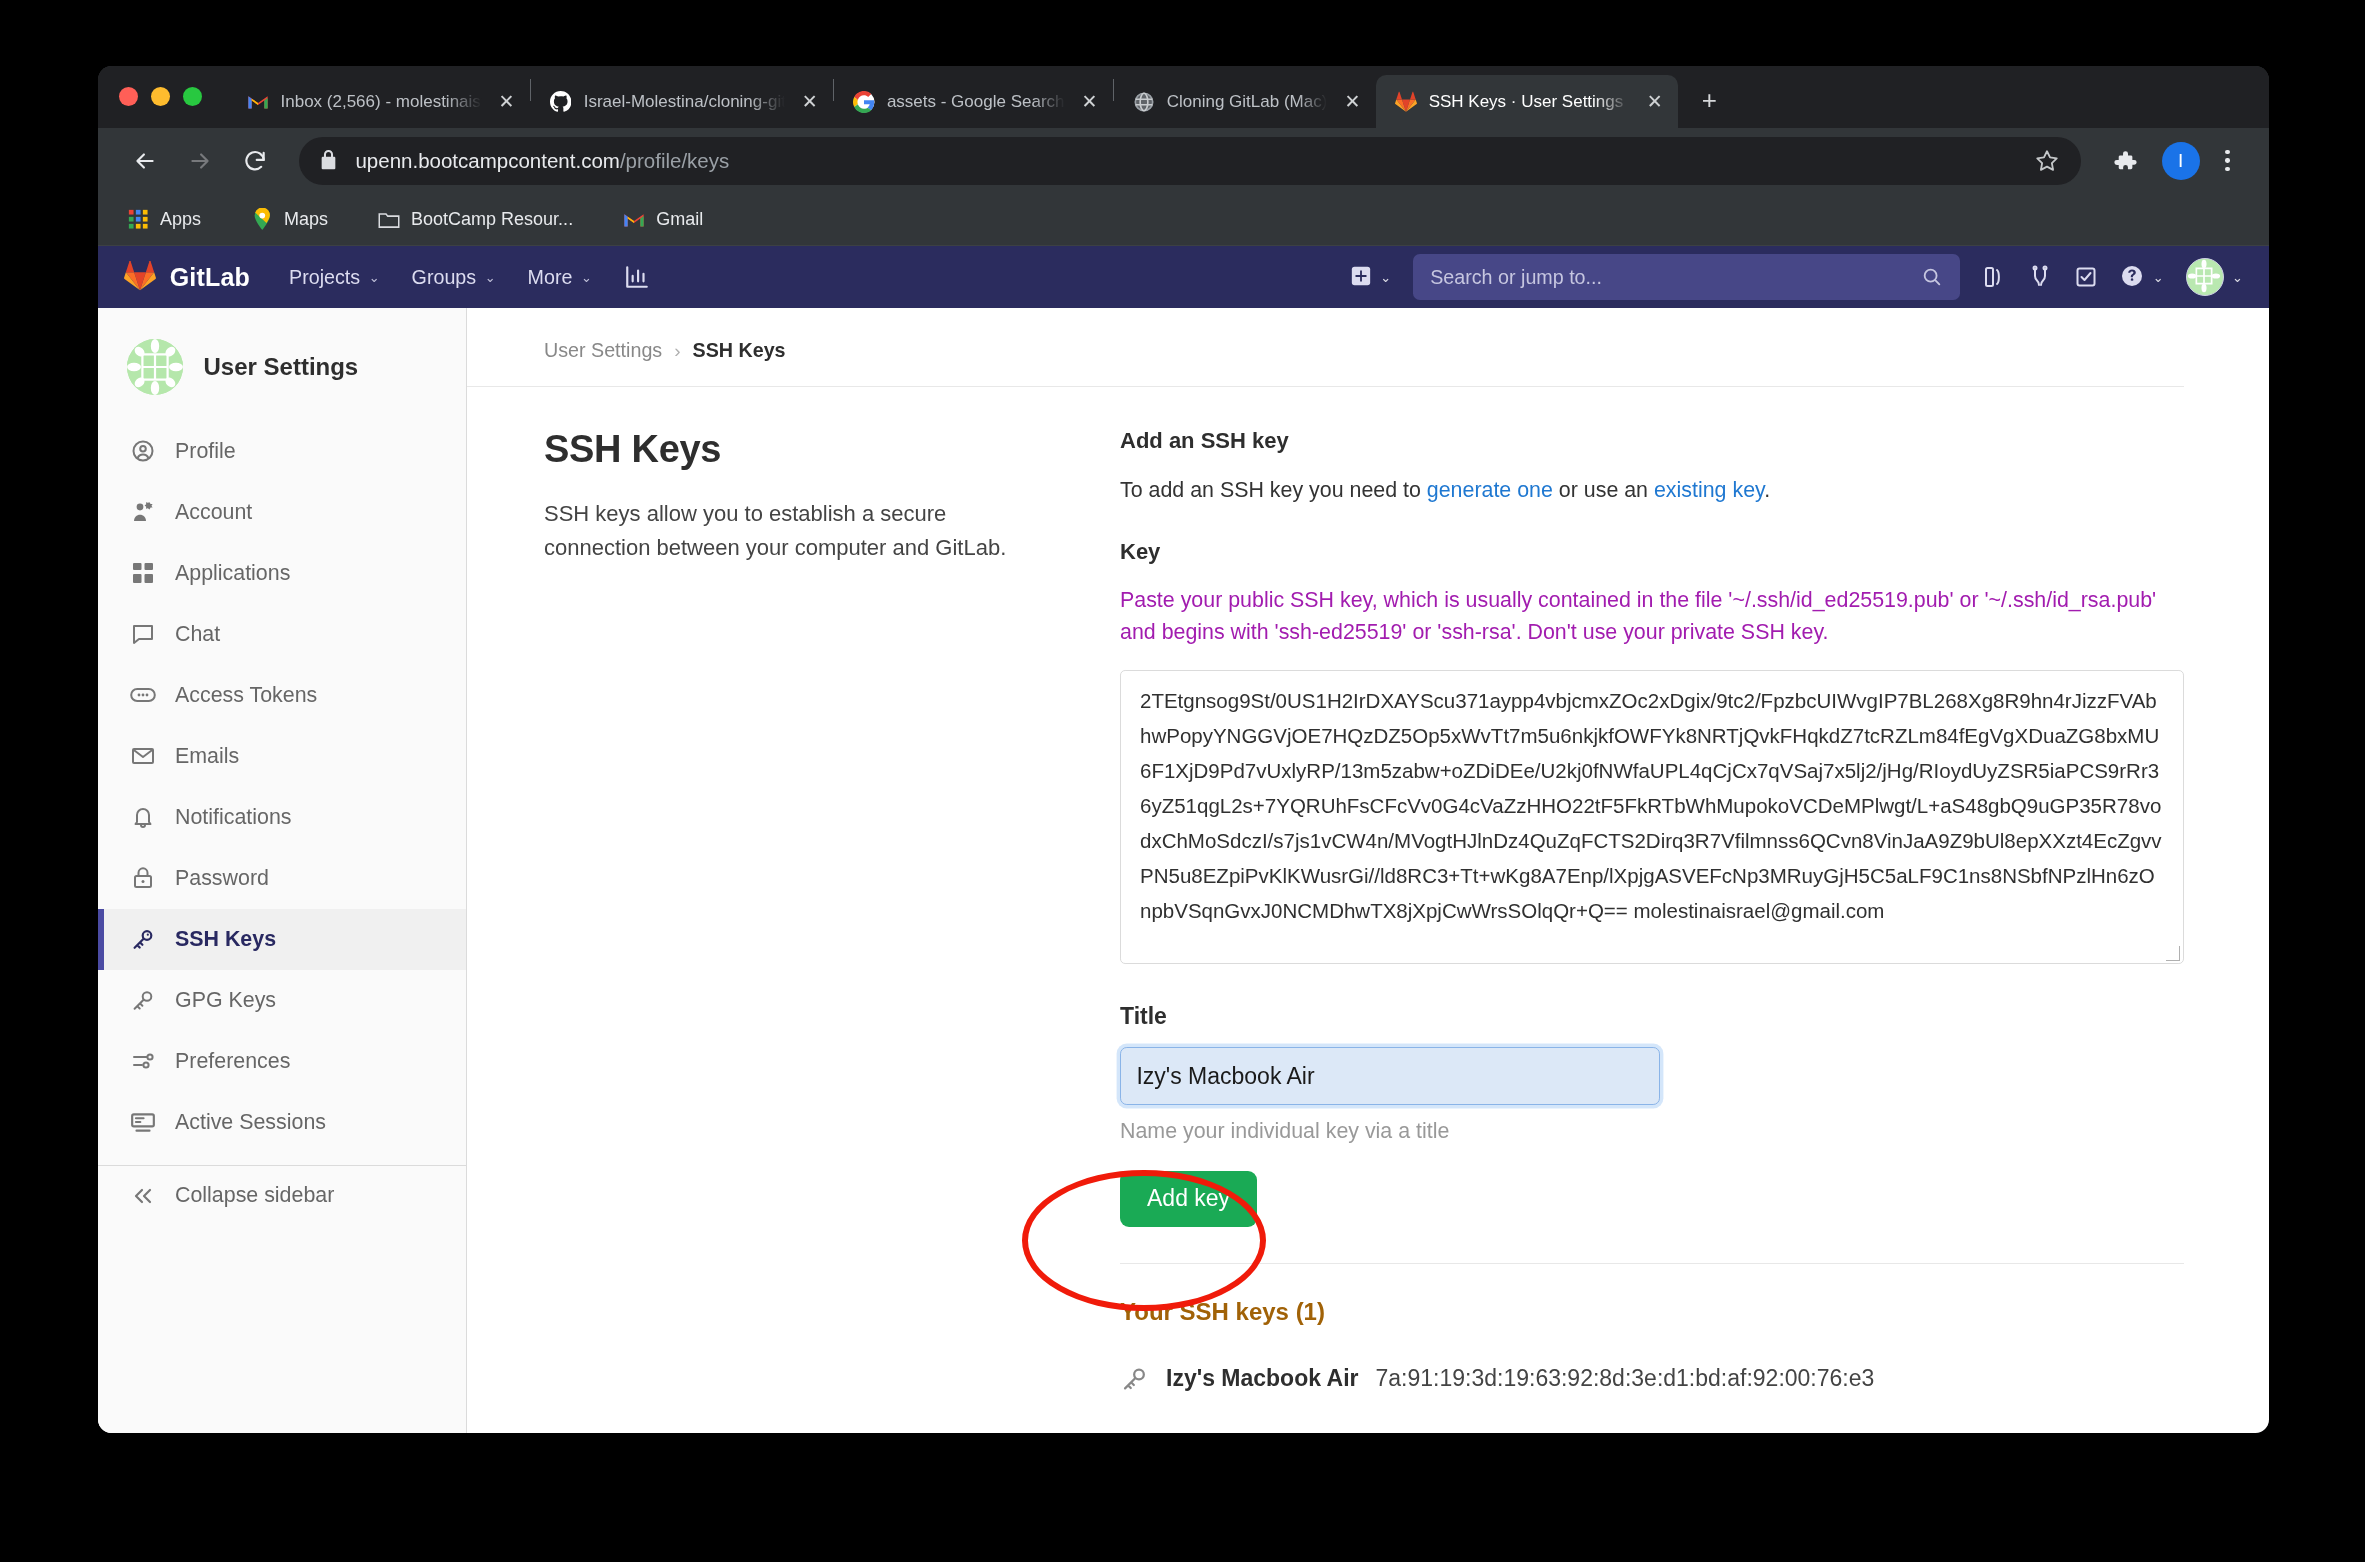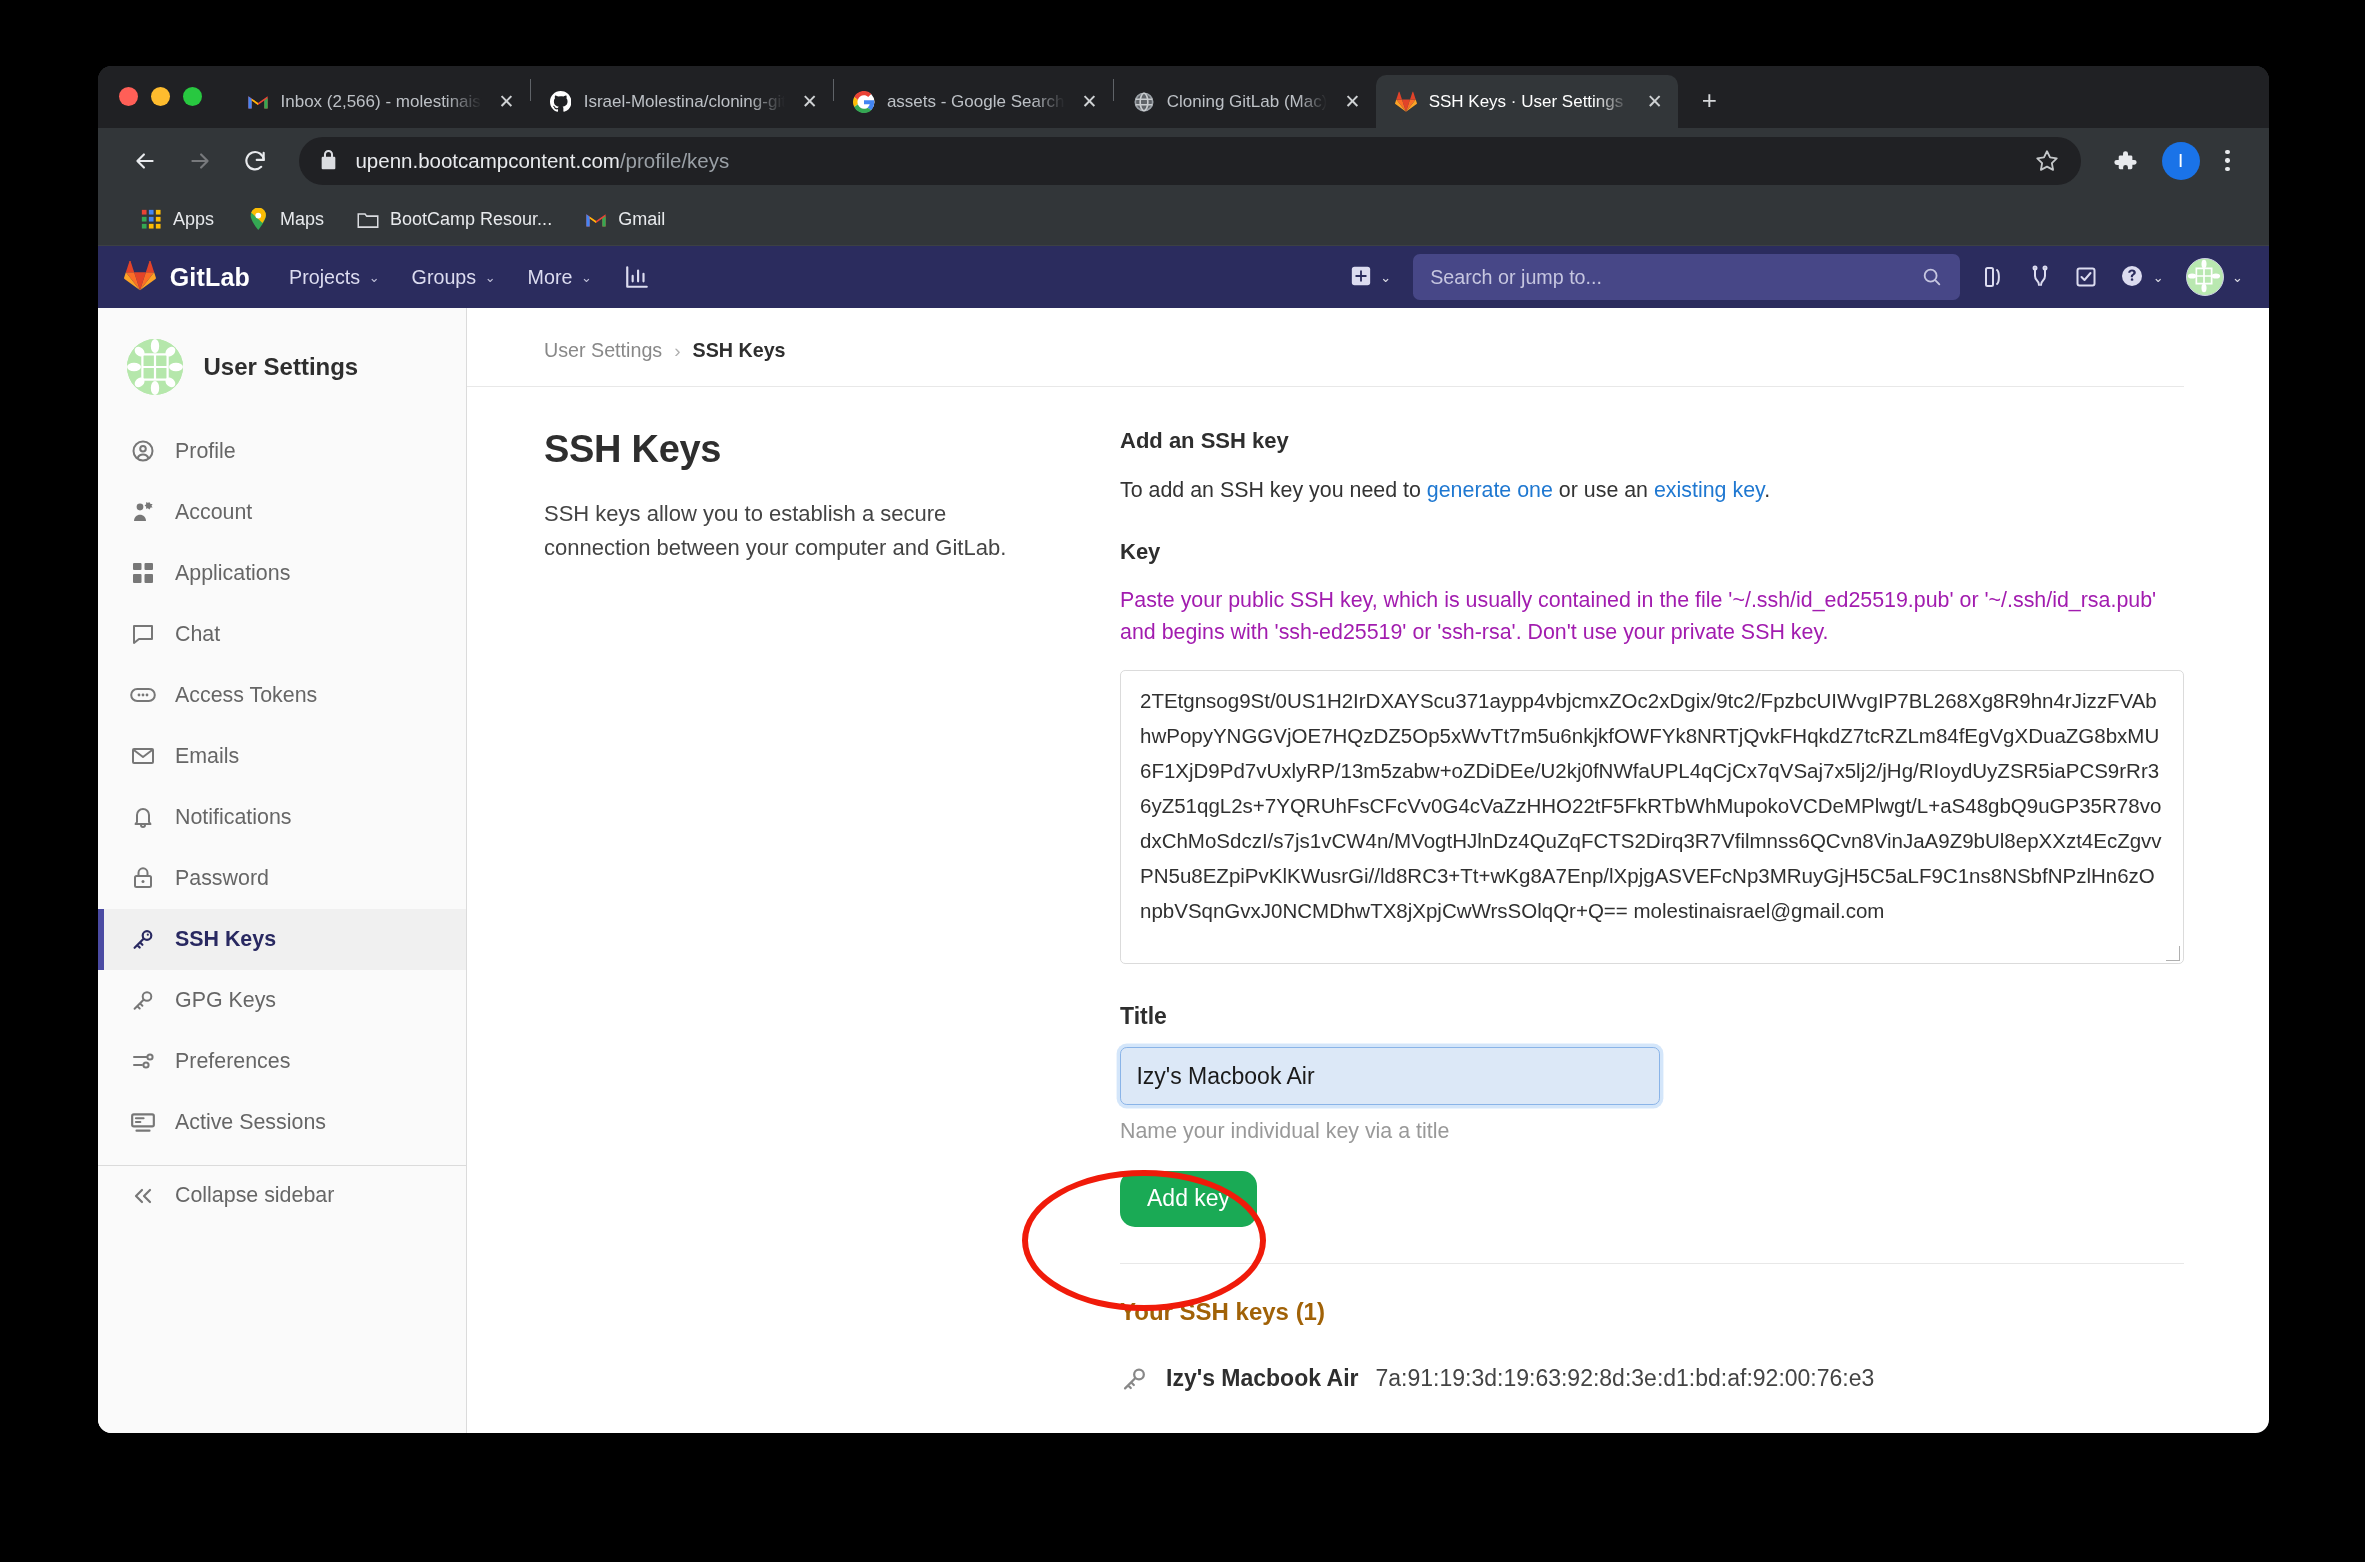--- a/index.html
+++ b/index.html
@@ -108,21 +108,21 @@
   }
   .kebab {
     width: 39px; display: flex; flex-direction: column;
     align-items: center; gap: 4.3px; flex: none; margin-left: 3.4px;
   }
   .kebab i { width: 4.3px; height: 4.3px; border-radius: 50%; background: #e8eaed; display: block; }
 
   
   .bookmarks {
     height: 53px; display: flex; align-items: center;
-    padding: 0 30px; gap: 9px; flex: none;
+    padding: 0 17px; gap: 26px; flex: none;
     background: #323639;
     border-bottom: 0.9px solid #3c4043;
   }
   .bm {
     display: flex; align-items: center; gap: 11px;
     padding: 6px 12px; border-radius: 5.1px;
     color: #e8eaed; font-size: 18px; white-space: nowrap;
   }
   .bm .bi { width: 22px; height: 22px; display: flex; align-items: center; justify-content: center; flex: none; }
 
@@ -229,21 +229,21 @@
     background: #dce8f7; border: 1.7px solid #8ab4e8; border-radius: 6.8px;
     display: flex; align-items: center; padding: 0 15.4px;
     font-size: 23px; color: #1a1a1a;
     box-shadow: 0 0 0 3.4px rgba(160,200,245,.45);
   }
   .title-hint { font-size: 21.4px; color: #999; margin-top: 13.7px; }
 
   .add-key-btn {
     display: inline-flex; align-items: center; justify-content: center;
     background: #1aaa55; color: #fff;
-    font-size: 23px; border-radius: 15px;
+    font-size: 23px; border-radius: 9px;
     padding: 14.5px 27px; margin-top: 27px;
   }
 
   .hr { height: 0.9px; background: #e8e8e8; margin: 36px 0 0 0; }
   .keys-head { font-size: 24px; font-weight: 700; color: #a16207; margin-top: 34px; }
   .key-row { display: flex; align-items: center; gap: 17px; margin-top: 38px; }
   .key-row .kico { width: 29px; height: 29px; flex: none; display: flex; align-items: center; justify-content: center; }
   .key-row .kname { font-size: 23px; font-weight: 700; color: #2e2e2e; }
   .key-row .kfp { font-size: 23px; color: #444; }
 

